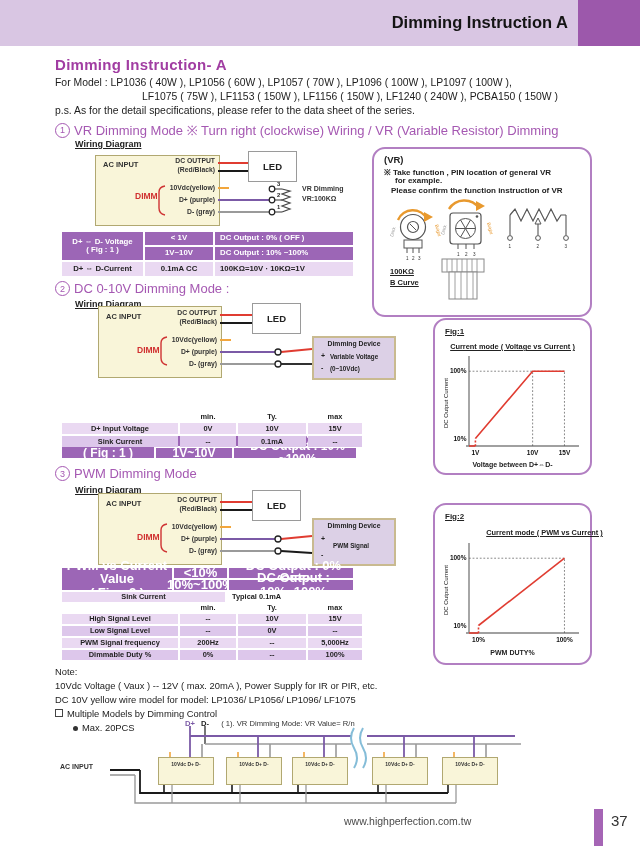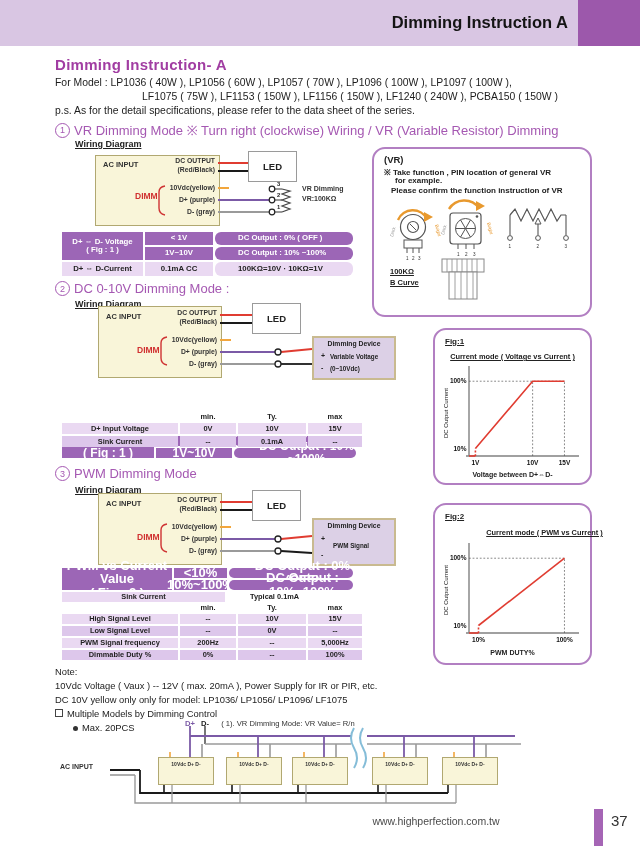--- a/index.html
+++ b/index.html
@@ -26,37 +26,37 @@
   .dev{position:absolute;background:#dcd0e6;border:2px solid #c9ba90;color:#222;}
   .panel{position:absolute;border:2px solid #b27fc2;border-radius:13px;background:#fff;}
   .psulab{position:absolute;font-weight:bold;color:#333;}
   .dimm{position:absolute;font-weight:bold;color:#d03030;font-size:8.5px;}
   .rt{text-align:right;}
   
   .tbl{position:absolute;display:grid;gap:2px;font-weight:bold;text-align:center;color:#222;}
   .tbl>div{display:flex;align-items:center;justify-content:center;line-height:1.05;}
   .th{background:#9c66b6;color:#fff;}
   .merge{grid-row:1/3;grid-column:1;flex-direction:column;}
-  .la{justify-content:flex-start !important;padding-left:23px;border-radius:6px;}
+  .la{justify-content:flex-start !important;padding-left:5px;}
   .c{background:#ead9f2;}
   .cm{background:#ddc7eb;}
   .cw{background:#fff;}
   
   .figlab{position:absolute;font-size:8px;font-weight:bold;color:#222;text-decoration:underline;}
   .figtitle{position:absolute;width:100%;text-align:center;font-size:7.4px;font-weight:bold;color:#222;text-decoration:underline;}
   .figx{position:absolute;width:100%;text-align:center;font-size:7px;font-weight:bold;color:#222;}
   .svgt{font-family:"Liberation Sans",sans-serif;}
   
   .note{position:absolute;font-size:9.4px;color:#222;}
   .sqbul{display:inline-block;width:6px;height:6px;border:1.2px solid #444;margin-right:4px;}
   .dotbul{display:inline-block;width:5px;height:5px;border-radius:50%;background:#333;margin-right:4px;}
   .unit{position:absolute;background:#f9f5d9;border:1px solid #b1a871;font-size:5px;font-weight:bold;
         color:#333;text-align:center;padding-top:3px;}
   
-  .furl{position:absolute;left:312px;top:815px;width:248px;text-align:center;font-size:10.5px;color:#4a4a4a;}
+  .furl{position:absolute;left:344px;top:815px;width:248px;text-align:left;font-size:10.5px;color:#4a4a4a;}
   .fbar{position:absolute;left:594px;top:809px;width:9px;height:37px;background:#a565b5;}
   .fpage{position:absolute;left:611px;top:812px;font-size:15px;color:#333;}
 </style>
 </head>
 <body>
 
 <div class="page">
 
   <div class="band"></div>
   <div class="htitle">Dimming Instruction A</div>
@@ -243,21 +243,21 @@
     <div class="c">D+ Input Voltage</div>
     <div class="c">0V</div>
     <div class="c">10V</div>
     <div class="c">15V</div>
     <div class="cm">Sink Current</div>
     <div class="cm">--</div>
     <div class="cm">0.1mA</div>
     <div class="cm">--</div>
   </div>
 
-  <div class="panel" style="left:433px;top:328px;width:155px;height:153px;">
+  <div class="panel" style="left:433px;top:318px;width:155px;height:153px;">
     <div class="figlab" style="left:10px;top:7px;">Fig:1</div>
     <div class="figtitle" style="top:22px;">Current mode ( Voltage vs Current )</div>
     <svg class="abs" style="left:6px;top:34px;" width="141" height="106">
         <line x1="28" y1="2" x2="28" y2="92" stroke="#808080" stroke-width="1.4"></line>
         <line x1="25" y1="92" x2="138" y2="92" stroke="#808080" stroke-width="1.4"></line>
         <line x1="28" y1="17.217391304347828" x2="123.45454545454545" y2="17.217391304347828" stroke="#555" stroke-width="0.7" stroke-dasharray="1.8 1.8"></line>
         <line x1="91.63636363636364" y1="92" x2="91.63636363636364" y2="17.217391304347828" stroke="#555" stroke-width="0.7" stroke-dasharray="1.8 1.8"></line>
         <line x1="123.45454545454545" y1="92" x2="123.45454545454545" y2="17.217391304347828" stroke="#555" stroke-width="0.7" stroke-dasharray="1.8 1.8"></line>
         <polyline points="28.0,92.0 34.4,92.0" fill="none" stroke="#e03c31" stroke-width="1.6"></polyline>
         <polyline points="34.4,92.0 34.4,84.5" fill="none" stroke="#e03c31" stroke-width="1.6" stroke-dasharray="1.8 1.8"></polyline>
@@ -360,21 +360,21 @@
         <text x="123.45454545454545" y="100.5" text-anchor="middle" font-size="6.5" fill="#111" font-weight="bold" font-family="Liberation Sans, sans-serif">100%</text>
         <text x="25.5" y="86.72173913043478" text-anchor="end" font-size="6.5" fill="#111" font-weight="bold" font-family="Liberation Sans, sans-serif">10%</text>
         <text x="25.5" y="19.417391304347827" text-anchor="end" font-size="6.5" fill="#111" font-weight="bold" font-family="Liberation Sans, sans-serif">100%</text>
         <text x="0" y="0" font-size="6" fill="#111" font-family="Liberation Sans, sans-serif" transform="translate(7 49) rotate(-90)" text-anchor="middle">DC Output Current</text>
       </svg>
     <div class="figx" style="top:144px;">PWM DUTY%</div>
   </div>
 
   <div class="note" style="left:55px;top:666px;text-align:center;">Note:</div>
   <div class="note" style="left:55px;top:680px;">10Vdc Voltage ( Vaux ) -- 12V ( max. 20mA ), Power Supply for IR or PIR, etc.</div>
-  <div class="note" style="left:55px;top:694px;">DC 10V yellow only only for model: LP1036/ LP1056/ LP1096/ LF1075</div>
+  <div class="note" style="left:55px;top:694px;">DC 10V yellow wire model for model: LP1036/ LP1056/ LP1096/ LF1075</div>
   <div class="note" style="left:55px;top:708px;">
     <span class="sqbul"></span><span>Multiple Models by Dimming Control</span>
   </div>
   <div class="note" style="left:73px;top:722px;">
     <span class="dotbul"></span><span>Max. 20PCS</span>
   </div>
   <div class="abs" style="left:185px;top:719px;font-size:7.6px;color:#333;">
     <span style="color:#7b5aa6;font-weight:bold;">D+</span>
     <span style="color:#222;font-weight:bold;margin-left:4px;">D-</span>
     <span style="margin-left:10px;">( 1). VR Dimming Mode:  VR Value= R/n</span>

